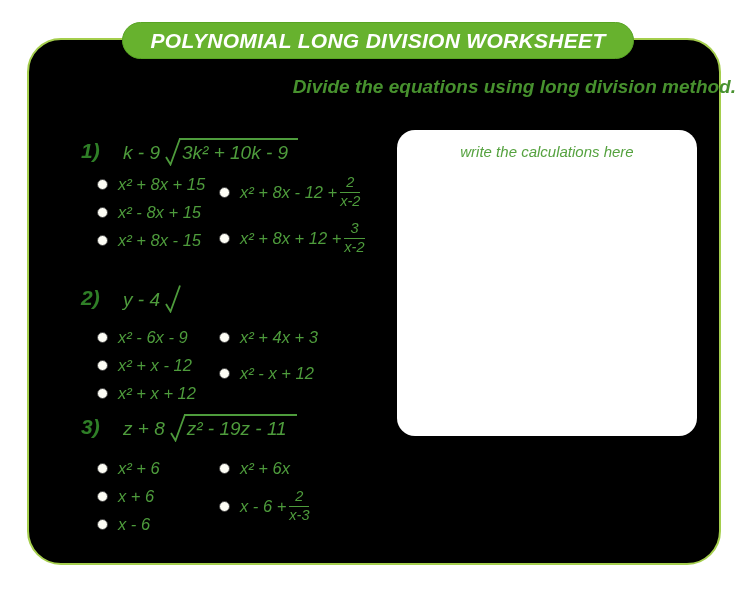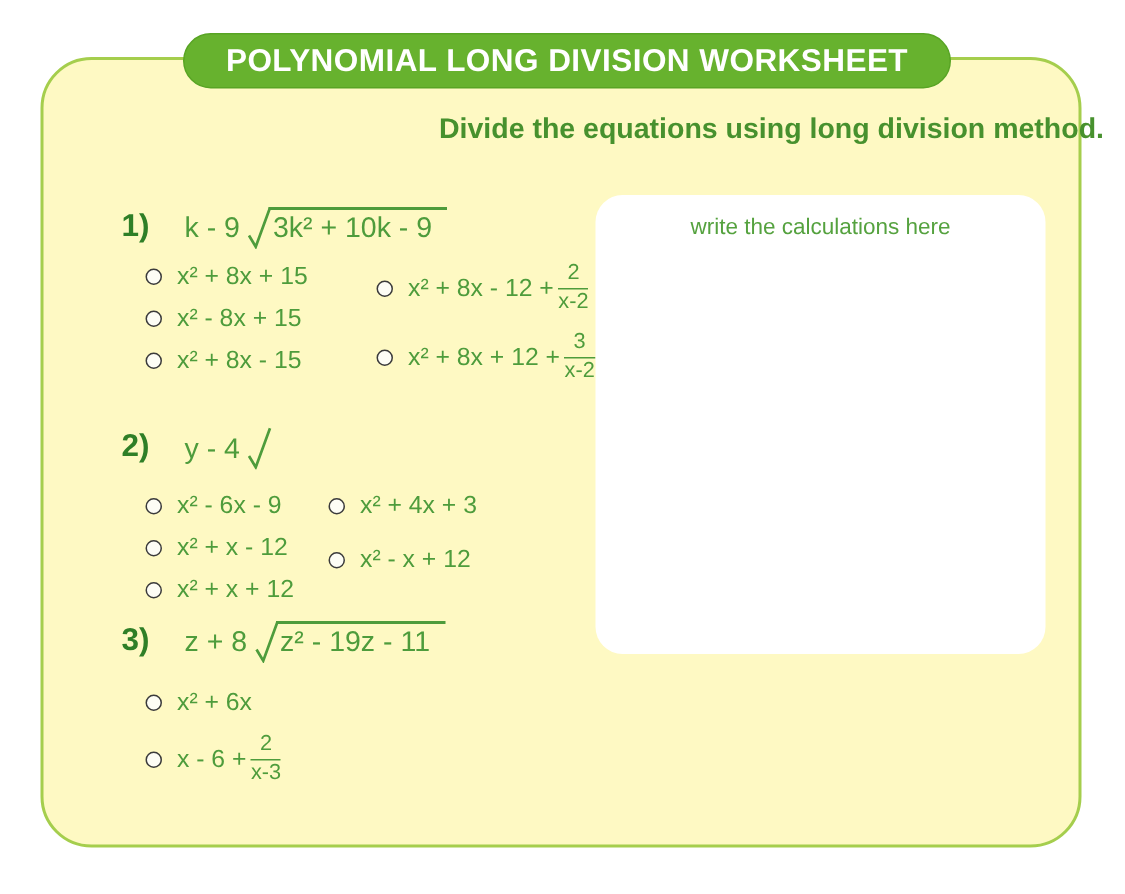--- a/index.html
+++ b/index.html
@@ -1,20 +1,20 @@
 <!DOCTYPE html>
 <html><head>
 <meta charset="utf-8">
 <style>
   * { margin:0; padding:0; box-sizing:border-box; }
   html,body { width:750px; height:596px; background:#ffffff;
     font-family:"Liberation Sans", sans-serif; overflow:hidden; position:relative; }
 
   .card { position:absolute; left:27px; top:38px; width:694px; height:527px;
-    background:#fef9c3; border:2px solid #a5ce4d; border-radius:34px; }
+    background:#000000; border:2px solid #a5ce4d; border-radius:34px;font-style:italic; }
 
   .banner { position:absolute; left:93px; top:-18px; width:512px; height:37px;
     background:#67b22e; border:1px solid #58a424; border-radius:20px;
     display:flex; align-items:center; justify-content:center; }
   .banner span { color:#ffffff; font-weight:bold; font-size:21px; letter-spacing:.3px; }
 
   .subtitle { position:absolute; top:36px; left:17px; width:100%; text-align:right;
     color:#47912e; font-weight:bold; font-size:19px; }
 
   .problem { position:absolute; left:52px; width:340px; }
@@ -24,21 +24,21 @@
 
   .phead { display:flex; align-items:flex-end; color:#4e9c3c; font-size:19px; }
   .pnum { font-size:21px; font-weight:bold; color:#2f7f27; width:36px; flex:none;
     padding-bottom:3px; }
   .division { display:flex; align-items:flex-end; margin-left:6px; }
   .divisor { padding-bottom:2px; white-space:nowrap; }
   .rad { display:block; margin-left:5px; margin-right:-3px; flex:none; }
   .dividend { border-top:2px solid #4e9c3c; padding:2px 10px 2px 3px; white-space:nowrap; }
 
   .opts { display:flex; margin-left:16px; }
-  #p1 .opts { margin-top:9px;gap:32px; }
+  #p1 .opts { margin-top:9px; }
   #p2 .opts { margin-top:15px;justify-content:flex-end; }
   #p3 .opts { margin-top:17px; }
   .colL { width:122px; flex:none; }
   .colR { flex:1; }
 
   .option { display:flex; align-items:center; margin-bottom:9px; min-height:19px;
     color:#4e9c3c; font-size:16.5px; cursor:pointer; white-space:nowrap; }
   .radio { width:11px; height:11px; border:1.7px solid #3b3b3b; border-radius:50%;
     background:#fdfdf5; flex:none; margin-right:10px; }
   .gap-lg { margin-top:17px; }
@@ -154,20 +154,34 @@
       <span class="pnum">3)</span>
       <span class="division">
         <span class="divisor">z + 8</span>
         <svg class="rad" width="17" height="30" viewBox="0 0 17 30">
           <path d="M1 21 L5.5 28.5 L15 2.5" fill="none" stroke="#4e9c3c" stroke-width="1.8"></path>
         </svg>
         <span class="dividend">z² - 19z - 11</span>
       </span>
     </div>
     <div class="opts">
+      <div class="colL">
+        <div class="option">
+          <span class="radio"></span>
+          <span>x² + 6</span>
+        </div>
+        <div class="option">
+          <span class="radio"></span>
+          <span>x + 6</span>
+        </div>
+        <div class="option">
+          <span class="radio"></span>
+          <span>x - 6</span>
+        </div>
+      </div>
       <div class="colR">
         <div class="option">
           <span class="radio"></span>
           <span>x² + 6x</span>
         </div>
         <div class="option gap-md">
           <span class="radio"></span>
           <span>x - 6 +</span>
           <span class="frac">
             <span class="num">2</span>

